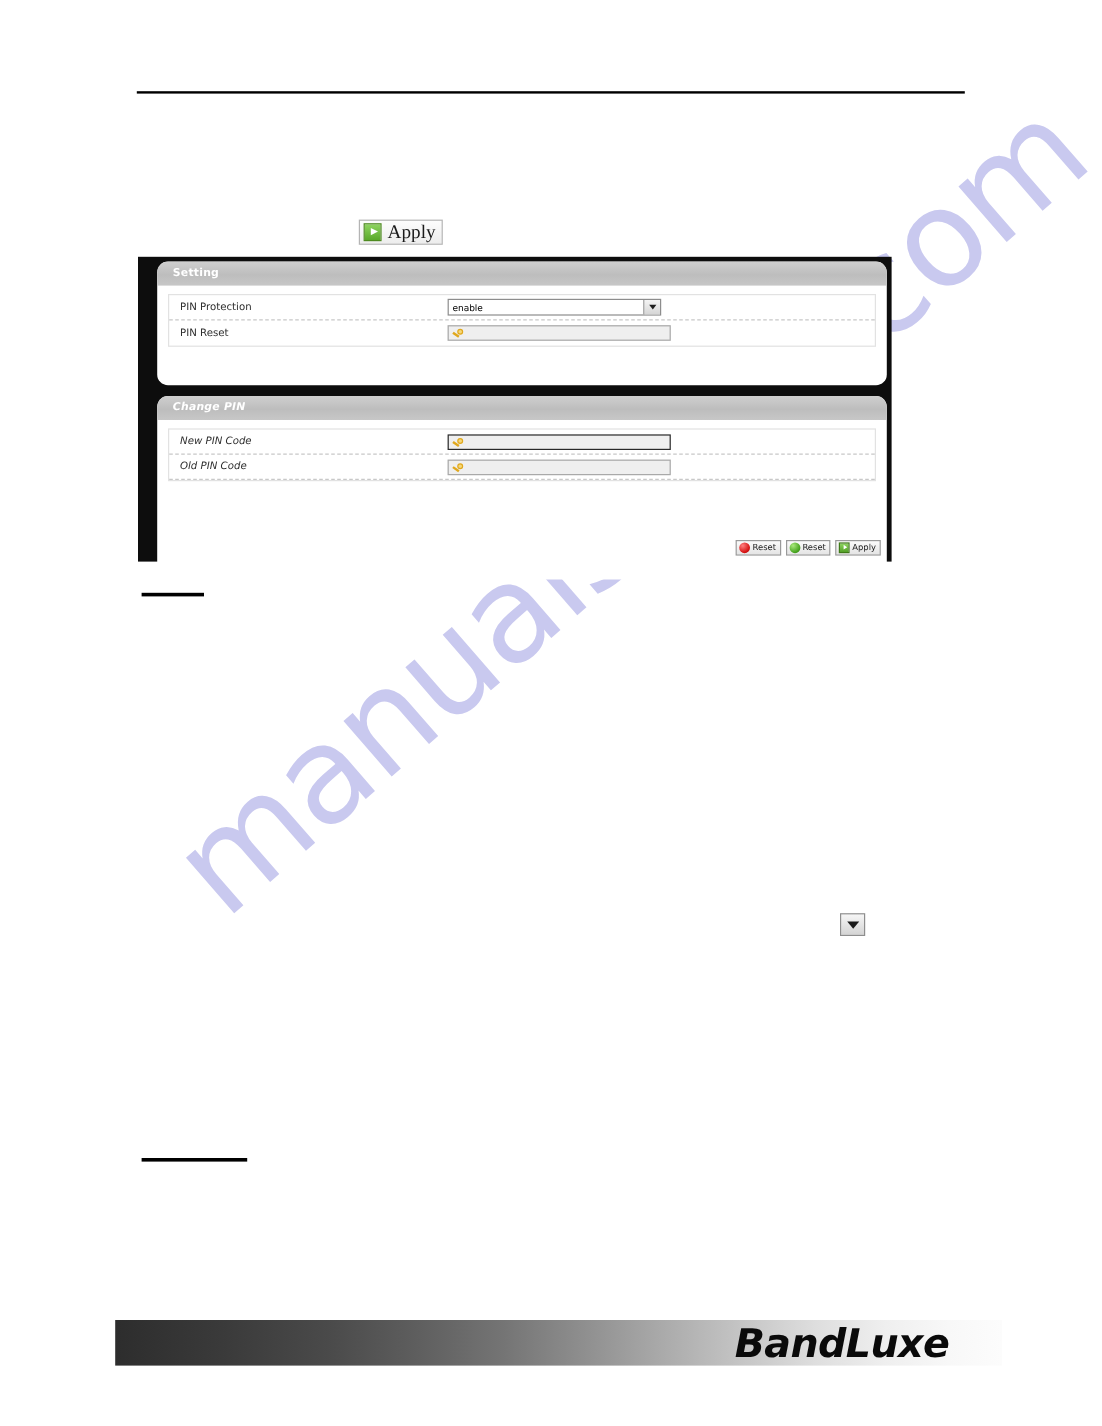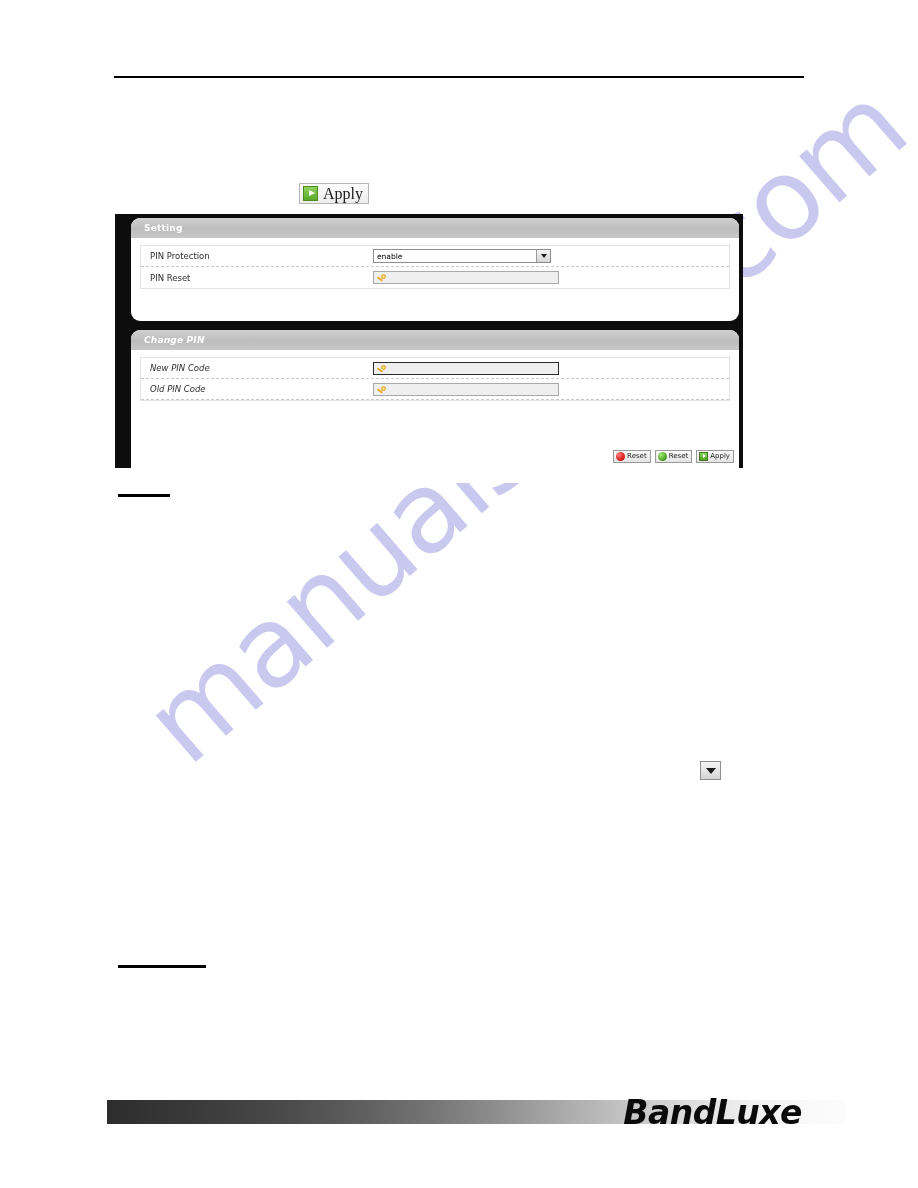--- a/index.html
+++ b/index.html
@@ -319,24 +319,24 @@
   }
   #standalone-dropdown .tri-down {
     border-left: 5px solid transparent;
     border-right: 5px solid transparent;
     border-top: 6px solid #1a1a1a;
   }
 
   
   #footer-bar {
     position: absolute;
-    left: 107px;
+    left: 96px;
     top: 1100px;
     width: 739px;
-    height: 24px;
+    height: 38px;
     background: linear-gradient(to right,
         #2d2d2d 0%, #3a3a3a 12%, #4a4a4a 24%, #5e5e5e 34%,
         #757575 44%, #8f8f8f 53%, #ababab 62%, #c6c6c6 71%,
         #dedede 79%, #efefef 87%, #f8f8f8 94%, #fcfcfc 100%);
     z-index: 4;
   }
   #footer-logo {
     position: absolute;
     right: 44px;
     top: 50%;

